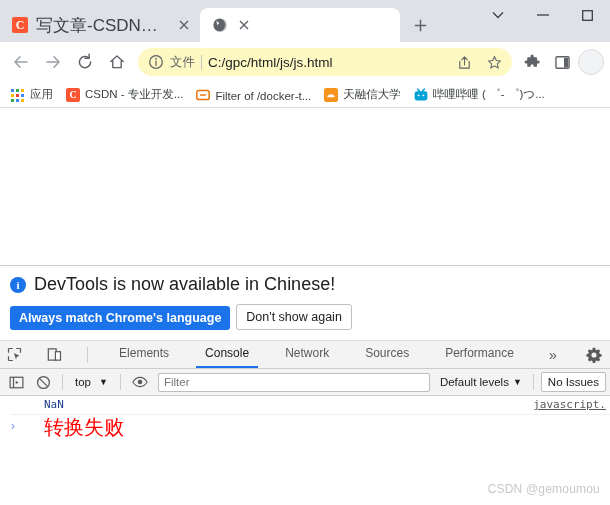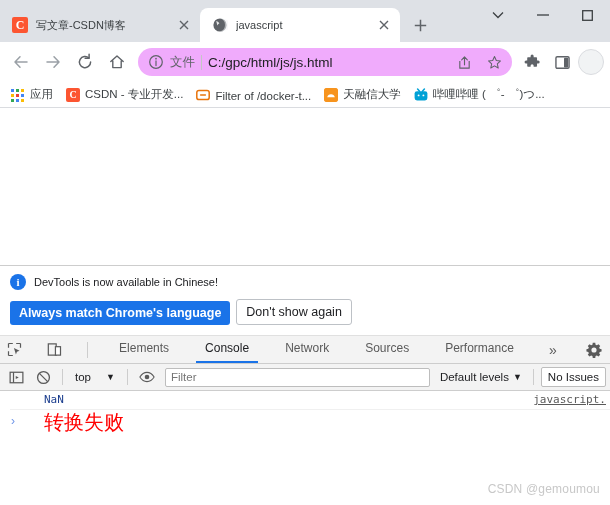--- a/index.html
+++ b/index.html
@@ -34,21 +34,21 @@
     border-radius: 8px 8px 0 0;
   }
   .tab.inactive { width: 200px; background: #dee1e6; }
   .tab.active   { width: 200px; background: #ffffff; }
   .tab .favicon { width: 16px; height: 16px; flex: 0 0 16px; display:block; }
   .tab .title {
     flex: 1 1 auto;
     white-space: nowrap;
     overflow: hidden;
     text-overflow: ellipsis;
-    font-size: 11px;
+    font-size: 17px;
   }
   .tab .tabclose {
     width: 16px; height: 16px; flex: 0 0 16px;
     display: flex; align-items: center; justify-content: center;
     color: #5f6368;
   }
   .csdn-fav {
     width:16px;height:16px;background:#fc5531;border-radius:2px;
     color:#fff;font-size:12px;font-weight:bold;line-height:16px;text-align:center;
     font-family:"Liberation Serif", serif;
@@ -77,21 +77,21 @@
     gap: 2px;
   }
   .navbtn {
     width: 30px; height: 30px; flex: 0 0 30px;
     display: flex; align-items: center; justify-content: center;
     color: #5f6368; border-radius: 50%;
   }
   .omnibox {
     flex: 1 1 auto;
     height: 28px;
-    background: #f0abfc;
+    background: #fef9c3;
     border-radius: 14px;
     display: flex; align-items: center;
     padding: 0 6px 0 10px;
     margin: 0 4px;
     gap: 6px;
     min-width: 0;
   }
   .omnibox .infoicon { width:16px;height:16px;flex:0 0 16px;color:#5f6368;display:block; }
   .omnibox .scheme { font-size: 12.5px; color: #5f6368; white-space:nowrap; }
   .omnibox .divider { width:1px;height:15px;background:#c4c7c5; }
@@ -134,21 +134,21 @@
   .dt-banner {
     background:#fff; padding: 8px 10px 10px 10px;
     border-bottom: 1px solid #e0e0e0;
   }
   .dt-banner-row1 { display:flex; align-items:center; gap:8px; margin-bottom: 9px; }
   .dt-banner-row1 .infocircle {
     width:16px;height:16px;border-radius:50%;background:#1a73e8;color:#fff;
     font-size:11px;font-weight:bold;line-height:16px;text-align:center;flex:0 0 16px;
     font-family:"Liberation Serif",serif;
   }
-  .dt-banner-text { font-size: 11px; color:#202124; }
+  .dt-banner-text { font-size: 18px; color:#202124; }
   .dt-banner-row2 { display:flex; align-items:flex-end; gap:6px; }
   .btn-primary {
     background:#1a73e8; color:#fff; border:none; border-radius:3px;
     font-size:12.5px; font-weight:bold; padding:5px 9px;
     font-family:"Liberation Sans", sans-serif; white-space:nowrap;
   }
   .btn-secondary {
     background:#fff; color:#202124; border:1px solid #bdc1c6; border-radius:3px;
     font-size:12.5px; padding:5px 9px;
     font-family:"Liberation Sans", sans-serif; white-space:nowrap;
@@ -166,21 +166,21 @@
   }
   .dt-tab.sel { color:#202124; border-bottom: 2px solid #1a73e8; }
   .dt-more { font-size:14px; color:#5a5a5a; padding: 0 8px; }
   .dt-gear { margin-left:auto; width:28px;height:24px;display:flex;align-items:center;justify-content:center;color:#5a5a5a; }
 
   .dt-console-toolbar {
     height: 27px; background:#f3f3f3; border-bottom:1px solid #cdcdcd;
     display:flex; align-items:center; padding:0 4px; gap:3px;
   }
   .ct-btn { width:24px;height:22px;display:flex;align-items:center;justify-content:center;color:#5a5a5a; }
-  .ct-ctx { font-size:11.5px;color:#202124;display:flex;align-items:center;gap:15px;padding:0 5px;white-space:nowrap; }
+  .ct-ctx { font-size:11.5px;color:#202124;display:flex;align-items:center;gap:8px;padding:0 5px;white-space:nowrap; }
   .ct-filter {
     flex:1 1 auto; height:19px; background:#fff; border:1px solid #bdbdbd;
     border-radius:2px; font-size:11.5px; color:#757575; padding:0 5px;
     display:flex; align-items:center; min-width:0; margin:0 3px;
   }
   .ct-levels { font-size:11.5px;color:#202124;display:flex;align-items:center;gap:4px;padding:0 4px;white-space:nowrap; }
   .ct-issues {
     font-size:11.5px;color:#202124; border:1px solid #bdbdbd; border-radius:2px;
     background:#fff; padding:2px 6px; white-space:nowrap; height:20px;
     display:flex; align-items:center;
@@ -242,21 +242,20 @@
     </div>
 
     <div class="tab active">
       <span class="favicon">
         <svg width="16" height="16" viewBox="0 0 16 16">
           <circle cx="8" cy="8" r="6.6" fill="#5f6368"></circle>
           <path d="M8 1.6 a6.6 6.6 0 0 1 0 12.8 a9 5 0 0 0 0-12.8z" fill="#f1f3f4" opacity=".55"></path>
           <path d="M4.2 4 a6 6 0 0 1 3.2 2.2 a4 4 0 0 0 -2 2.4z" fill="#ffffff" opacity=".85"></path>
         </svg>
       </span>
-      <span class="title">javascript</span>
       <span class="tabclose">
         <svg width="10" height="10" viewBox="0 0 10 10">
             <path d="M1 1 L9 9 M9 1 L1 9" stroke="#5f6368" stroke-width="1.4" fill="none"></path>
           </svg>
       </span>
     </div>
 
     <div class="newtab">
       <svg width="13" height="13" viewBox="0 0 13 13">
           <path d="M6.5 0.8 V12.2 M0.8 6.5 H12.2" stroke="#5f6368" stroke-width="1.5"></path>

